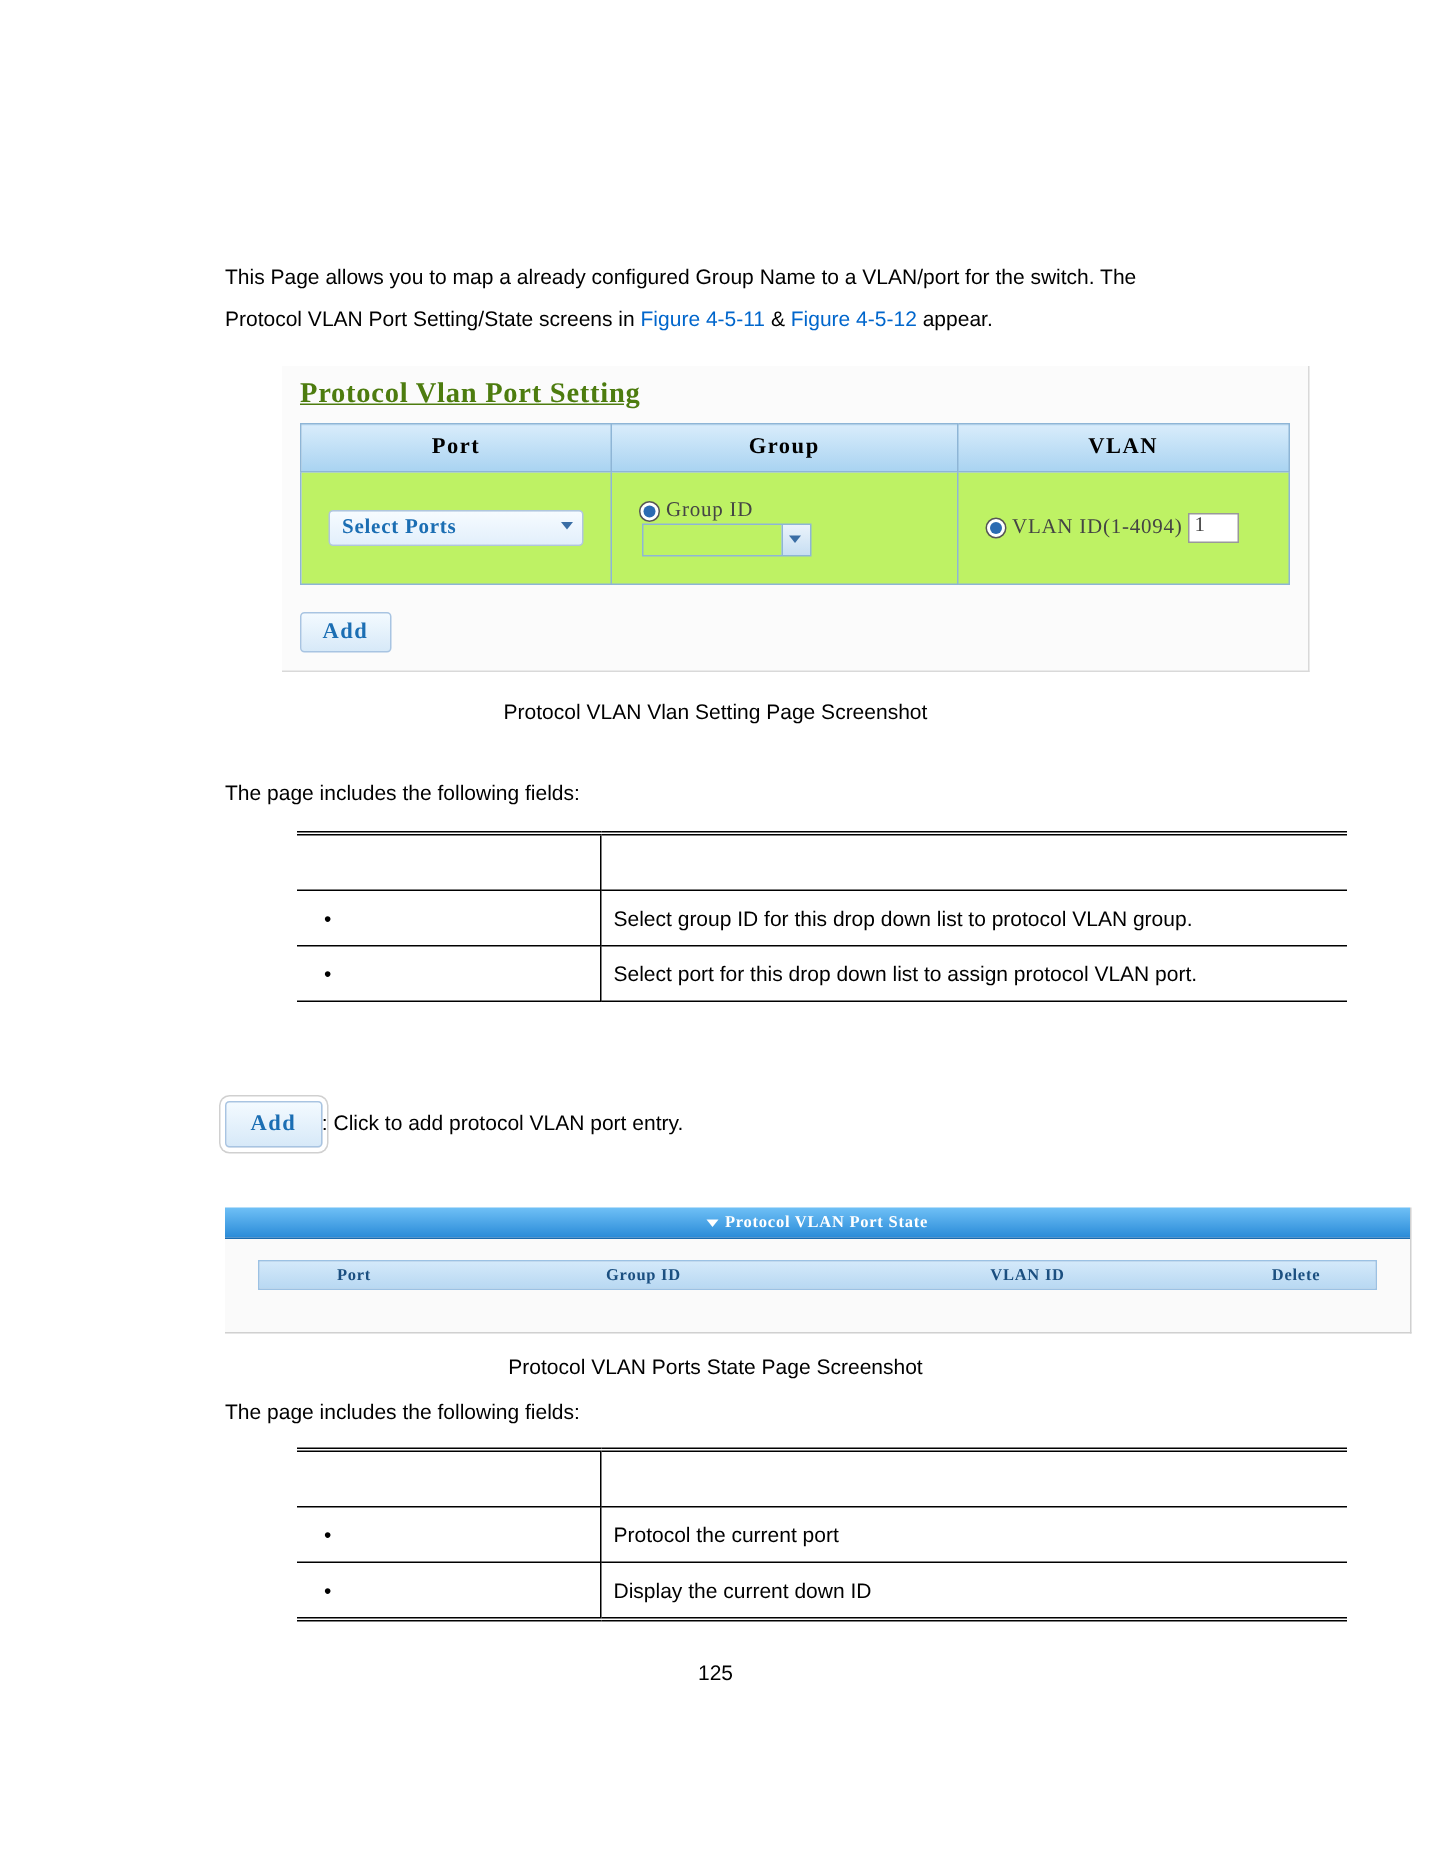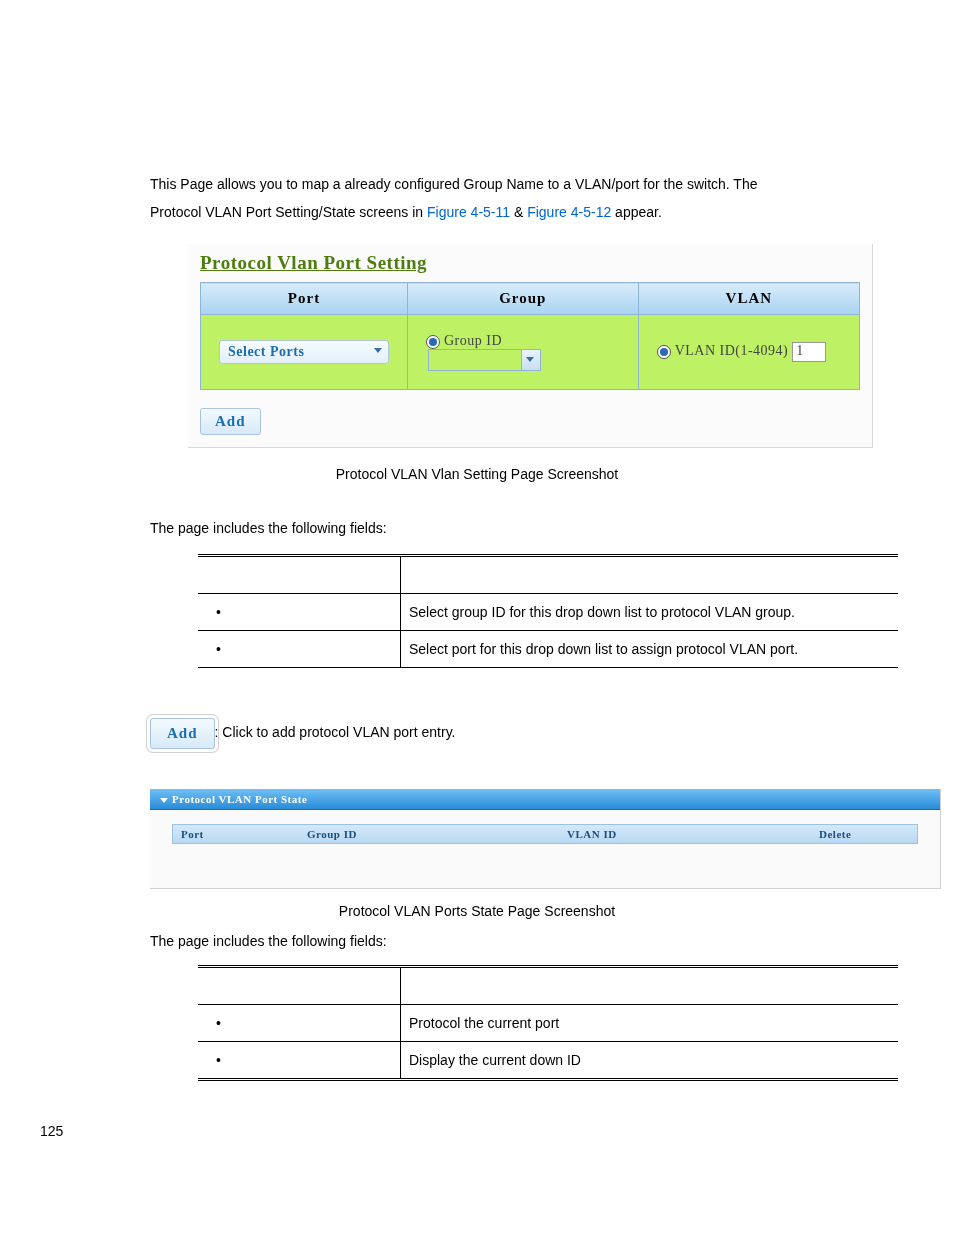--- a/index.html
+++ b/index.html
@@ -177,30 +177,31 @@
     background:linear-gradient(#f3faff,#d7e9f8);
     color:#1b6eb3;
     font-family: Georgia, serif;
     font-weight:bold;
     font-size:15px;
     padding:6px 16px;
     letter-spacing:1px;
     vertical-align: middle;
     box-shadow: 0 0 0 3px #fff, 0 0 0 4px #d0d0d0;
   }
-  .add-line { margin: 50px 0 40px 0; }
+  .add-line { margin: 66px 0 40px 0; }
 
   
   .state-outer {
     margin: 0 auto;
     width: 790px;
     border: 1px solid #d0d0d0;
     border-top:none;border-left:none;
-    padding-bottom: 44px;
+    padding-bottom: 28px;
     background:#fafafa;
+    text-align:center;
   }
   .state-header {
     background: linear-gradient(#6fc0f6, #2a8bd8);
     color:#fff;
     font-family: Georgia, serif;
     font-weight:bold;
     font-size:11px;
     padding:4px 10px;
     letter-spacing:0.5px;
     border-bottom:1px solid #1a6bb0;
@@ -223,22 +224,23 @@
     font-size:11px;
     padding:3px 8px;
     letter-spacing:0.5px;
   }
   .state-cols .c1{flex:0 0 110px}
   .state-cols .c2{flex:0 0 244px}
   .state-cols .c3{flex:0 0 236px}
   .state-cols .c4{flex:1}
 
   .page-num {
+    text-align:center;
     position:absolute;
-    bottom:2px;left:0;right:0;
+    bottom:18px;left:0;right:0;
   }
 </style>
 </head>
 <body>
 
 <div class="page">
 
   <div class="intro">
     <span>This Page allows you to map a already configured Group Name to a VLAN/port for the switch. The Protocol VLAN Port Setting/State screens in </span><span class="link">Figure 4-5-11</span><span> &amp; </span><span class="link">Figure 4-5-12</span><span> appear.</span>
   </div>

